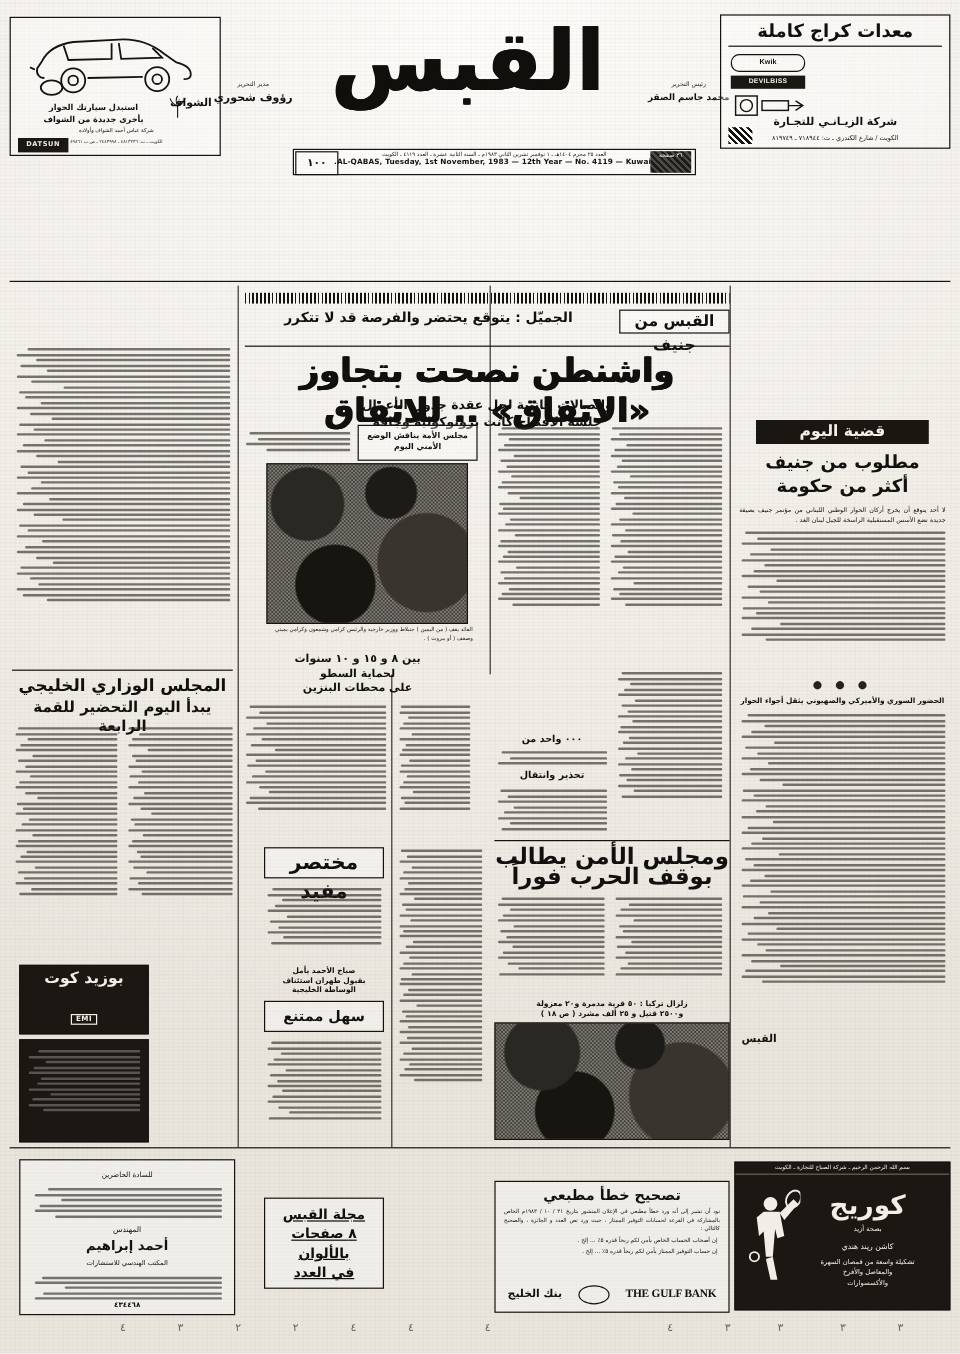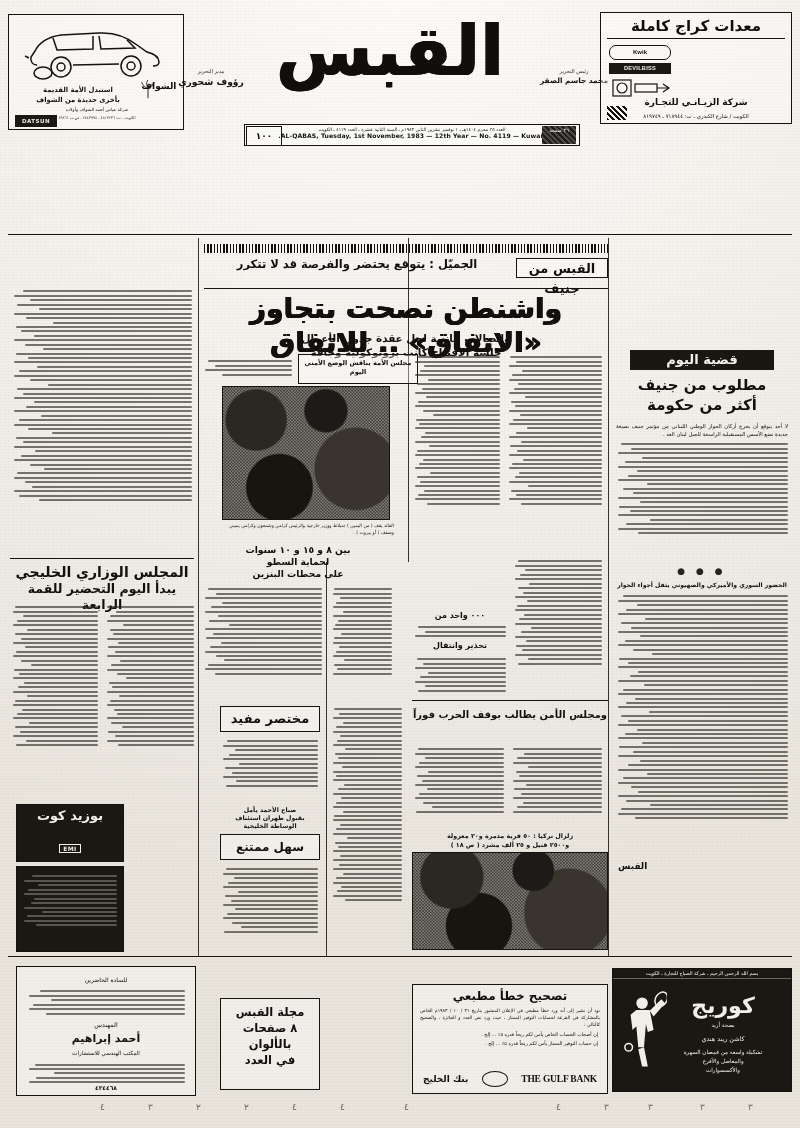--- a/index.html
+++ b/index.html
@@ -161,21 +161,21 @@
           <circle cx="38" cy="46" r="10"></circle>
             <circle cx="38" cy="46" r="4"></circle>
           <circle cx="108" cy="45" r="10"></circle>
             <circle cx="108" cy="45" r="4"></circle>
           <path d="M50 44 L96 43"></path>
           <path d="M6 37 L2 35"></path>
           <ellipse cx="20" cy="52" rx="9" ry="6"></ellipse>
         </g>
       </svg>
       <div style="position:absolute;left:8px;top:70px;width:122px;text-align:center;">
-        <div style="font-size:6.8px;font-weight:bold;line-height:10px;">استبدل الأمة القديمة</div>
+        <div style="font-size:6.8px;font-weight:bold;line-height:10px;">استبدل سيارتك الحوار</div>
         <div style="font-size:6.8px;font-weight:bold;line-height:10px;">بأخرى جديدة من الشواف</div>
       </div>
       <div style="position:absolute;left:128px;top:66px;width:44px;text-align:center;font-size:9px;font-weight:bold;">الشواف</div>
       <svg viewBox="0 0 20 26" style="position:absolute;left:132px;top:64px;width:14px;height:20px;">
         <g stroke="#15120f" stroke-width="1.3" fill="none">
           <path d="M10 26 L10 12"></path>
             <path d="M10 12 C4 10 2 6 1 3"></path>
             <path d="M10 12 C16 10 18 6 19 3"></path>
           <path d="M10 12 C7 6 8 3 10 0"></path>
             <path d="M10 12 C13 7 16 6 18 7"></path>
@@ -298,21 +298,21 @@
       <i style="width:93%"></i>
       <i style="width:89%"></i>
       <i style="width:99%"></i>
       <i style="width:96%"></i>
       <i style="width:85%"></i>
   </div>
 
   <div class="photo" style="position:absolute;left:214px;top:380px;width:168px;height:134px;"></div>
   <div class="cap ar" style="position:absolute;left:212px;top:516px;width:172px;">القائد يقف ( من اليمين ) جنبلاط ووزير خارجية والرئيس كرامي وشمعون وكرامي يميني وصقف ( أو بيروت ) .</div>
 
-  <div class="bx" style="position:absolute;left:290px;top:348px;width:120px;height:30px;">
+  <div class="bx" style="position:absolute;left:290px;top:348px;width:100px;height:30px;">
     <div style="font-size:6.6px;font-weight:bold;text-align:center;line-height:9px;padding:4px 3px;">مجلس الأمة يناقش الوضع الأمني اليوم</div>
   </div>
   <div class="lines" style="position:absolute;left:196px;top:352px;width:88px;height:24px;">
     <i style="width:95%"></i>
       <i style="width:88%"></i>
       <i style="width:99%"></i>
       <i style="width:80%"></i>
   </div>
 
   <div style="position:absolute;left:196px;top:538px;width:188px;text-align:center;">
@@ -481,21 +481,21 @@
       <i style="width:86%"></i>
       <i style="width:98%"></i>
       <i style="width:91%"></i>
       <i style="width:99%"></i>
       <i style="width:84%"></i>
       <i style="width:95%"></i>
   </div>
 
   <div class="rule" style="position:absolute;left:404px;top:694px;width:196px;height:1.2px;"></div>
   <div style="position:absolute;left:404px;top:700px;width:196px;text-align:center;">
-    <div class="ar hd" style="font-size:10px;line-height:17px;letter-spacing:-.6px;">ومجلس الأمن يطالب بوقف الحرب فوراً</div>
+    <div class="ar hd" style="font-size:19px;line-height:17px;letter-spacing:-.6px;">ومجلس الأمن يطالب بوقف الحرب فوراً</div>
   </div>
   <div class="lines" style="position:absolute;left:406px;top:740px;width:90px;height:86px;">
     <i style="width:96%"></i>
       <i style="width:99%"></i>
       <i style="width:88%"></i>
       <i style="width:94%"></i>
       <i style="width:99%"></i>
       <i style="width:84%"></i>
       <i style="width:97%"></i>
       <i style="width:91%"></i>
@@ -684,21 +684,21 @@
       <i style="width:99%"></i>
       <i style="width:94%"></i>
       <i style="width:82%"></i>
       <i style="width:98%"></i>
       <i style="width:90%"></i>
       <i style="width:99%"></i>
       <i style="width:86%"></i>
   </div>
 
   <div class="bx" style="position:absolute;left:212px;top:700px;width:100px;height:26px;">
-    <div class="ar" style="font-size:13px;font-weight:bold;text-align:center;line-height:24px;letter-spacing:-.5px;">مختصر مفيد</div>
+    <div class="ar" style="font-size:17px;font-weight:bold;text-align:center;line-height:24px;letter-spacing:-.5px;">مختصر مفيد</div>
   </div>
   <div class="lines" style="position:absolute;left:214px;top:732px;width:96px;height:62px;">
     <i style="width:95%"></i>
       <i style="width:99%"></i>
       <i style="width:86%"></i>
       <i style="width:93%"></i>
       <i style="width:99%"></i>
       <i style="width:82%"></i>
       <i style="width:97%"></i>
       <i style="width:90%"></i>
@@ -820,21 +820,21 @@
     <div class="lines" style="margin:4px 10px;">
       <i style="width:95%"></i>
         <i style="width:99%"></i>
         <i style="width:83%"></i>
         <i style="width:94%"></i>
         <i style="width:99%"></i>
     </div>
     <div class="ar" style="position:absolute;left:0;right:0;bottom:4px;text-align:center;font-size:6px;font-weight:bold;">٤٣٤٤٦٨</div>
   </div>
 
-  <div class="adbox" style="left:212px;top:992px;width:100px;height:92px;">
+  <div class="adbox" style="left:212px;top:992px;width:100px;height:76px;text-decoration:underline;">
     <div class="ar" style="font-size:11.5px;font-weight:bold;text-align:center;line-height:16px;margin-top:5px;letter-spacing:-.5px;">مجلة القبس</div>
     <div class="ar" style="font-size:11.5px;font-weight:bold;text-align:center;line-height:16px;letter-spacing:-.5px;">٨ صفحات</div>
     <div class="ar" style="font-size:11.5px;font-weight:bold;text-align:center;line-height:16px;letter-spacing:-.5px;">بالألوان</div>
     <div class="ar" style="font-size:11.5px;font-weight:bold;text-align:center;line-height:16px;letter-spacing:-.5px;">في العدد</div>
   </div>
 
   <div class="adbox adblack" style="left:604px;top:962px;width:180px;height:124px;">
     <div class="ar" style="font-size:4.8px;text-align:center;line-height:9px;border-bottom:1px solid #6a645b;">بسم الله الرحمن الرحيم ـ شركة الصباح للتجارة ـ الكويت</div>
     <svg viewBox="0 0 48 80" style="position:absolute;left:8px;top:22px;width:46px;height:78px;">
       <g fill="#f1eee7">

